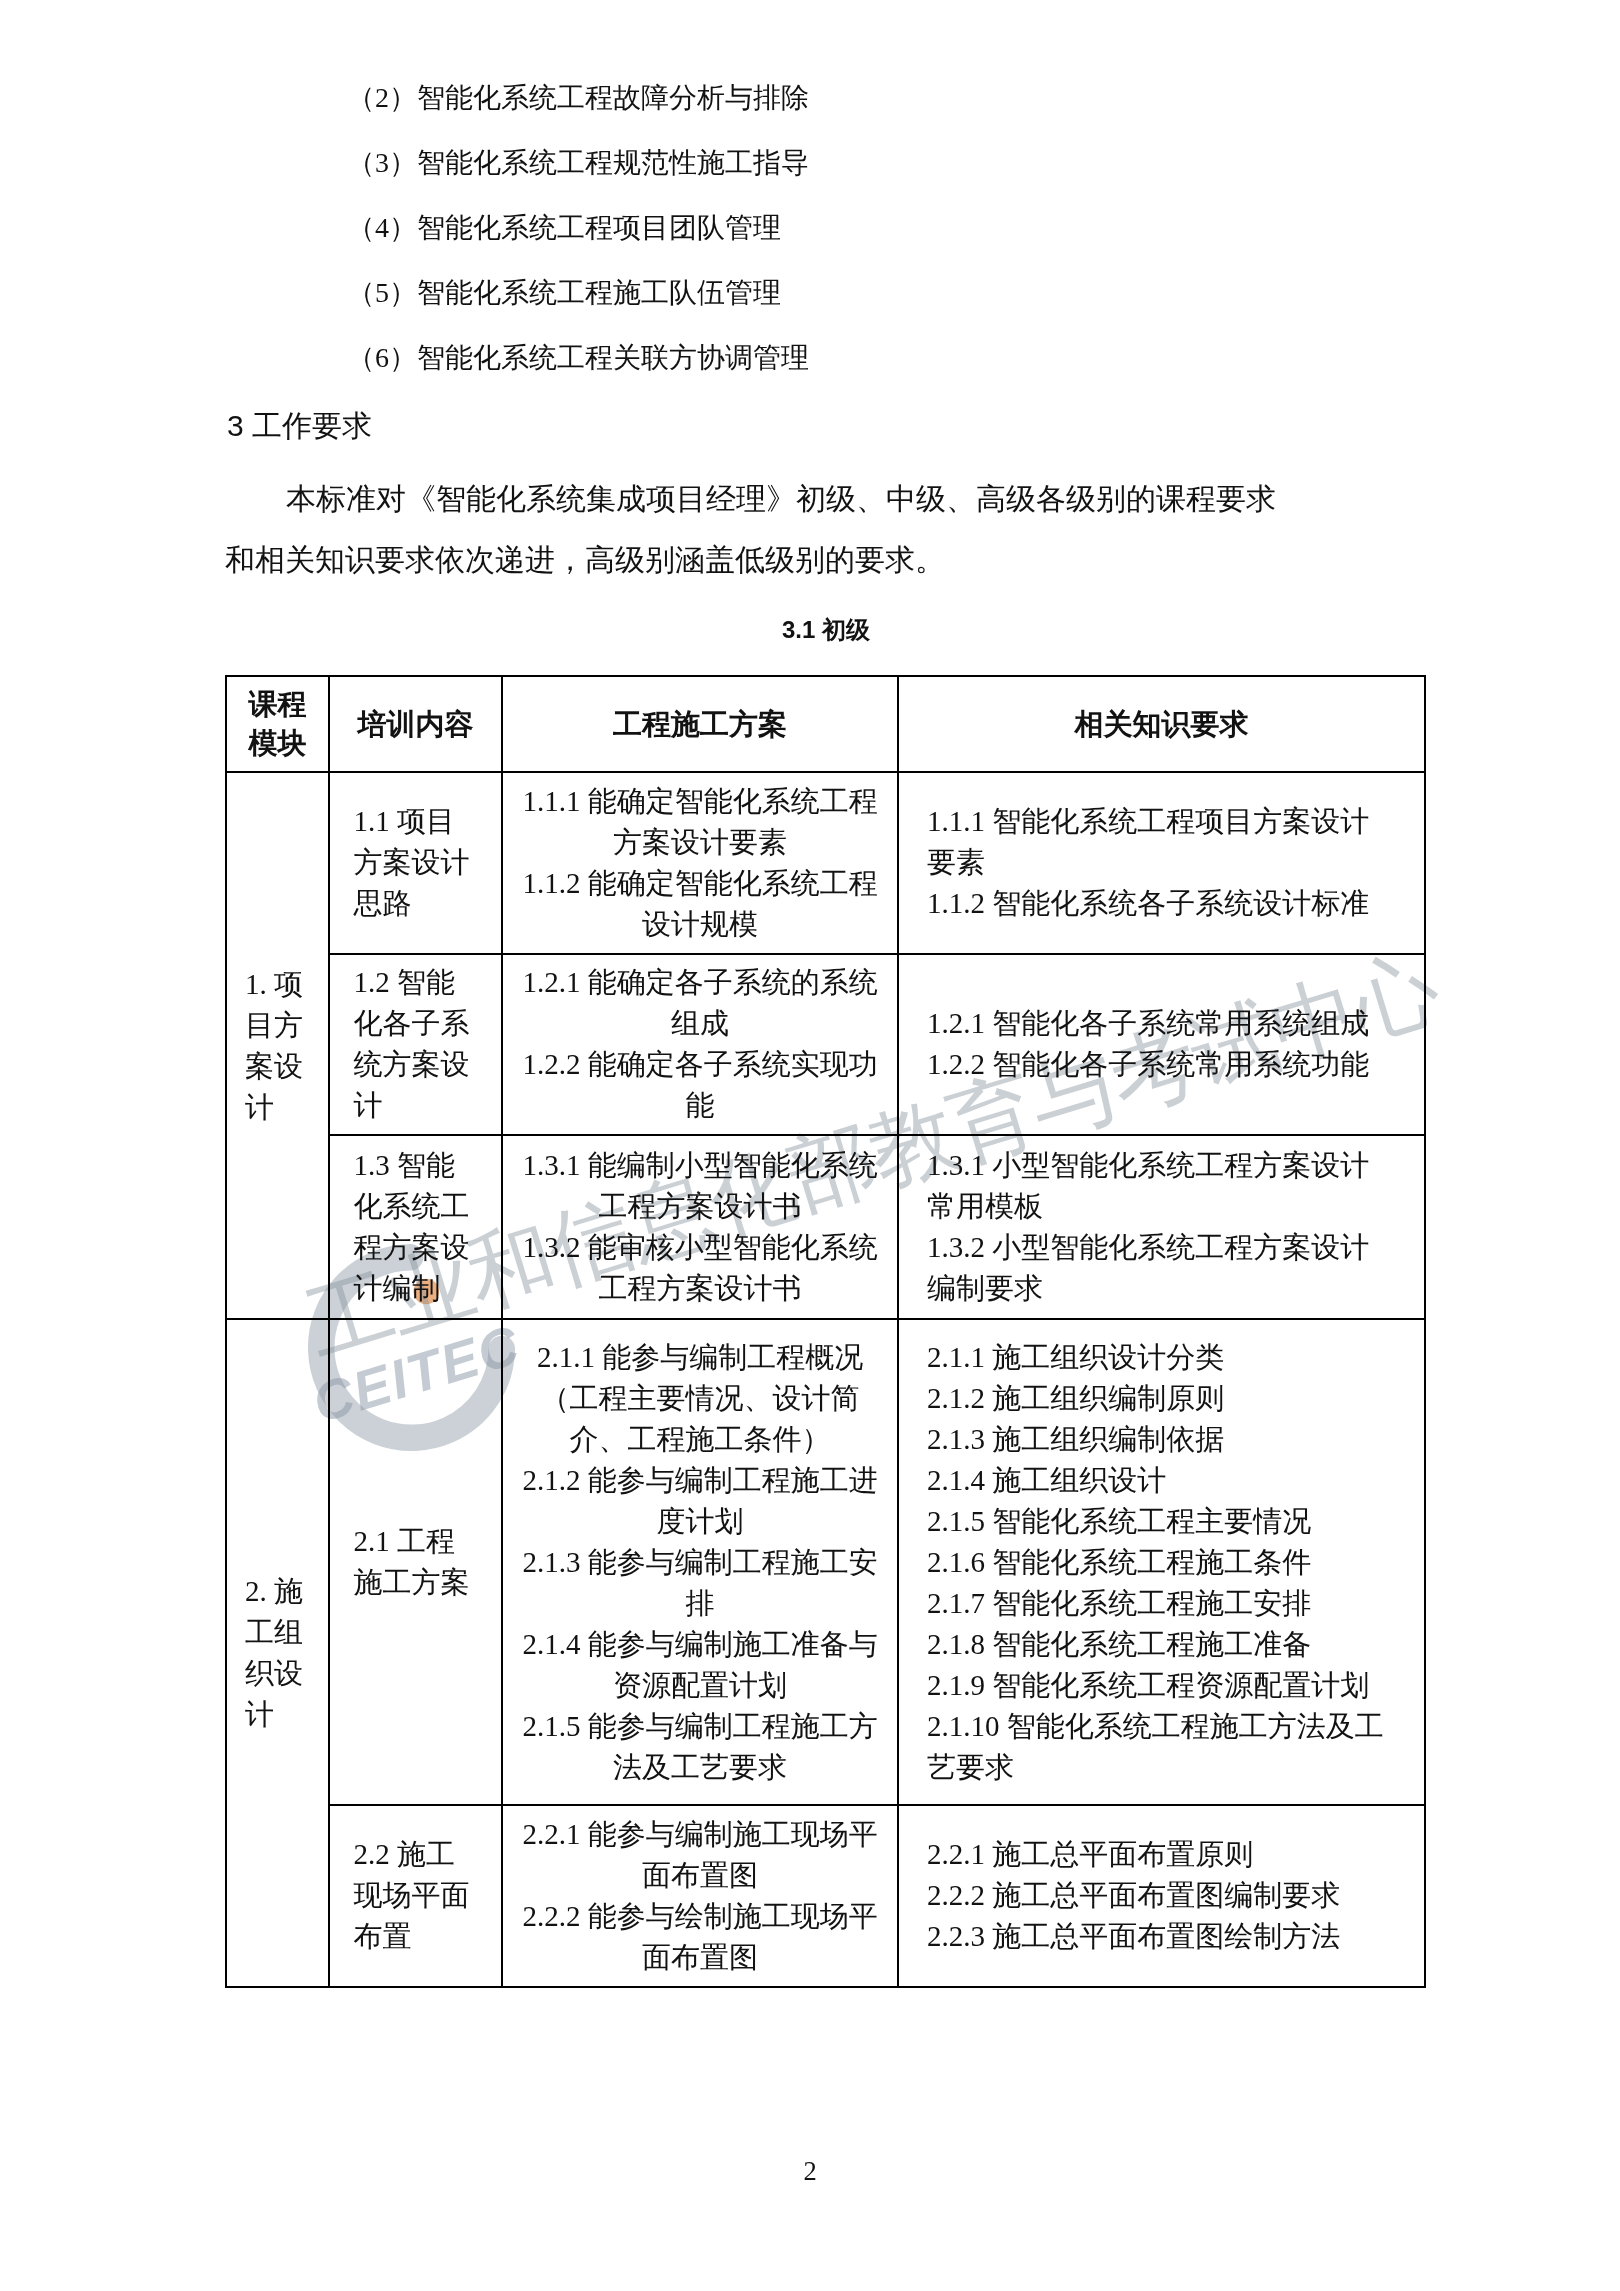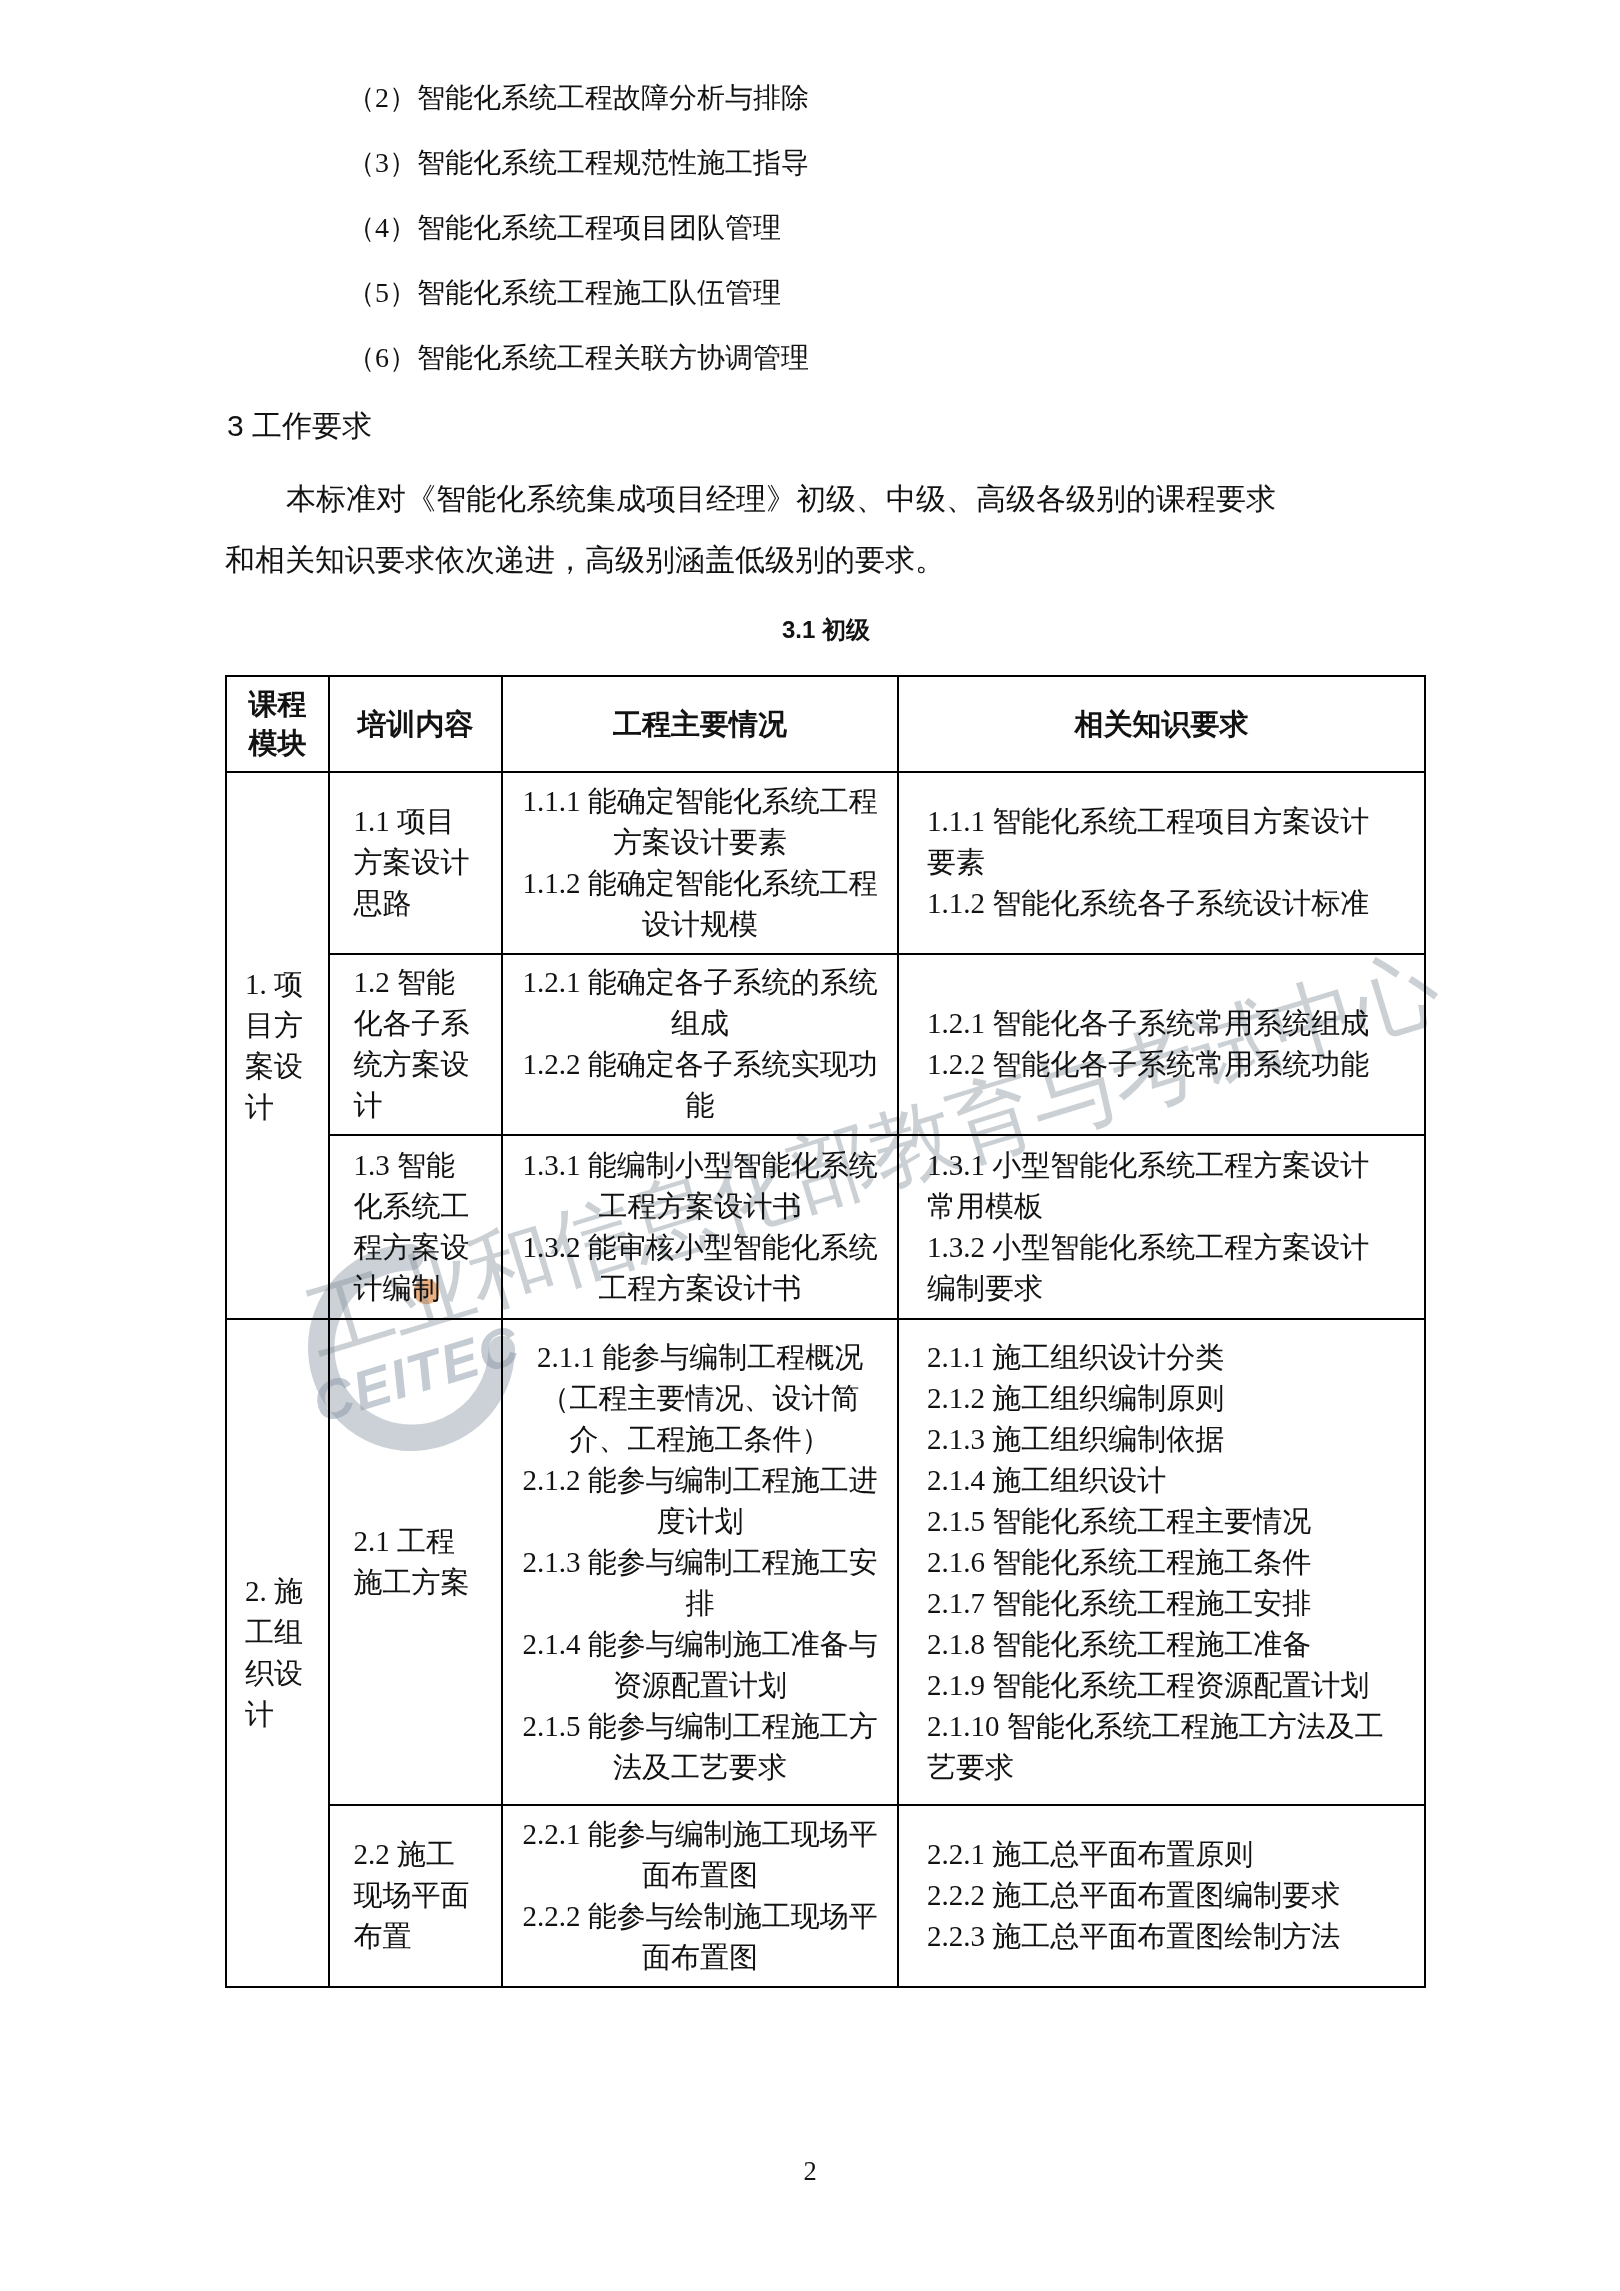--- a/index.html
+++ b/index.html
@@ -109,21 +109,21 @@
       <colgroup>
         <col style="width:103px">
         <col style="width:173px">
         <col style="width:396px">
         <col style="width:527px">
       </colgroup>
       <thead>
         <tr class="h-header">
           <th>课程模块</th>
           <th>培训内容</th>
-          <th>工程主要情况</th>
+          <th>工程施工方案</th>
           <th>相关知识要求</th>
         </tr>
       </thead>
       <tbody>
         <tr class="h-r1">
           <td class="module" rowspan="3">1. 项目方案设计</td>
           <td class="content-cell">1.1 项目方案设计思路</td>
           <td class="ability-cell">1.1.1 能确定智能化系统工程方案设计要素
 1.1.2 能确定智能化系统工程设计规模</td>
           <td class="knowledge-cell">1.1.1 智能化系统工程项目方案设计要素

